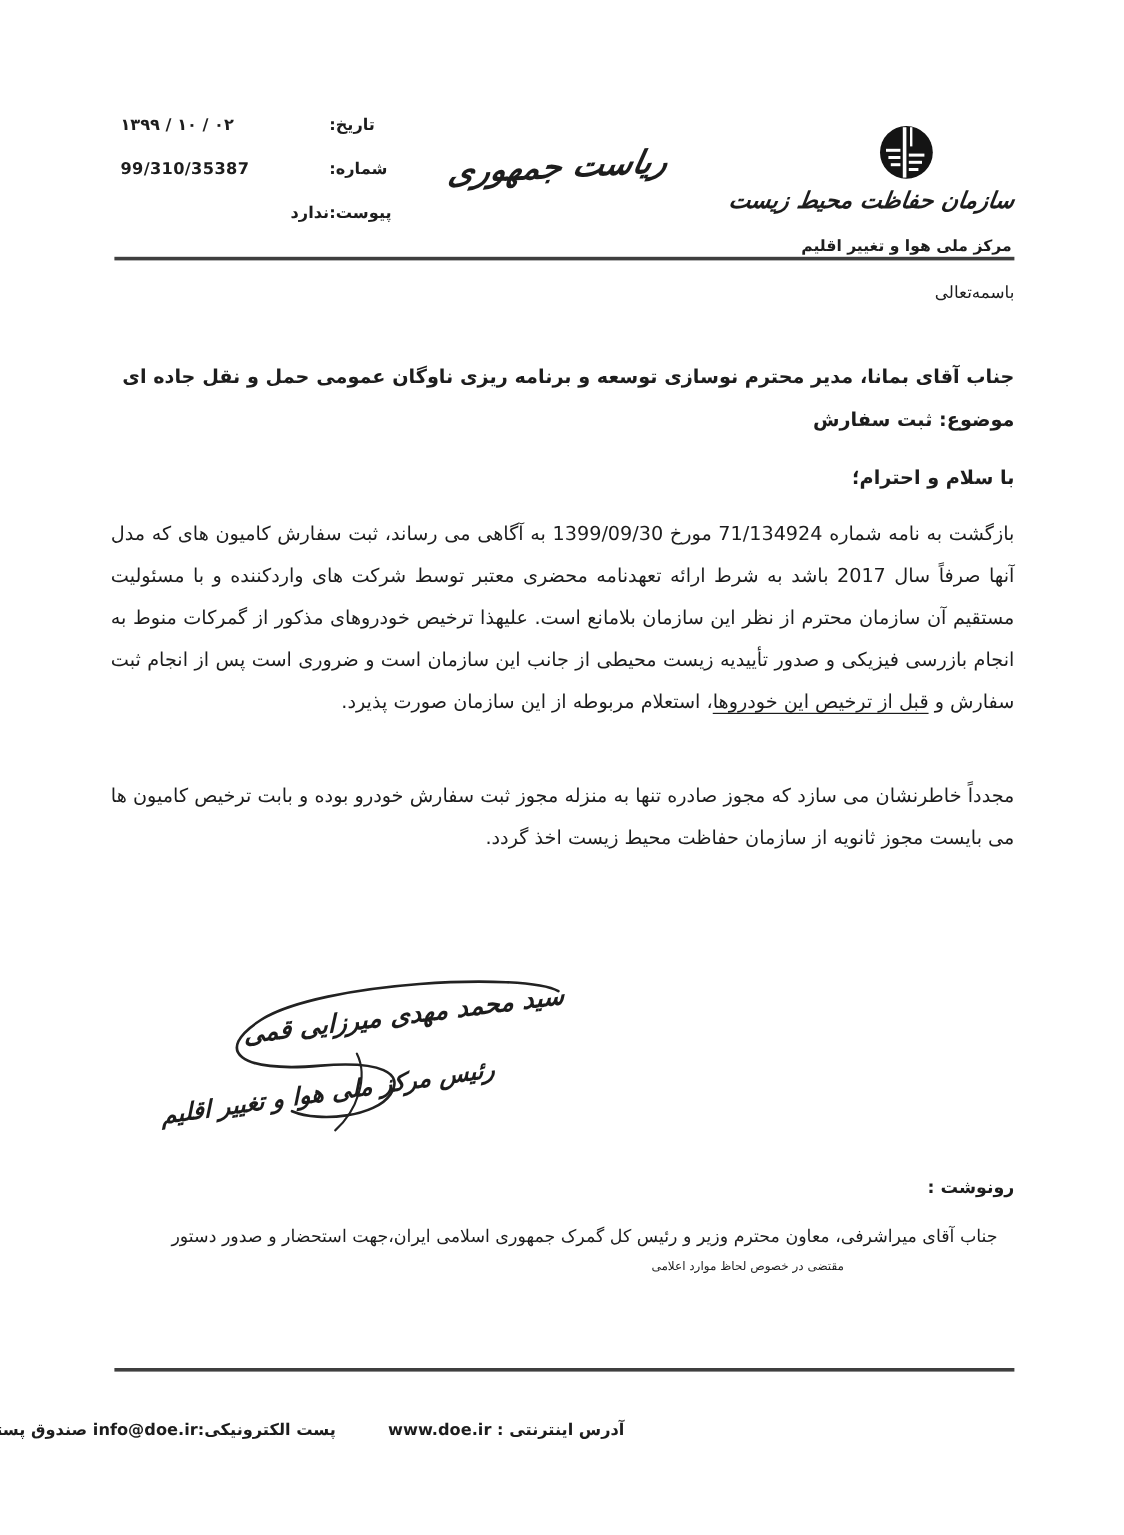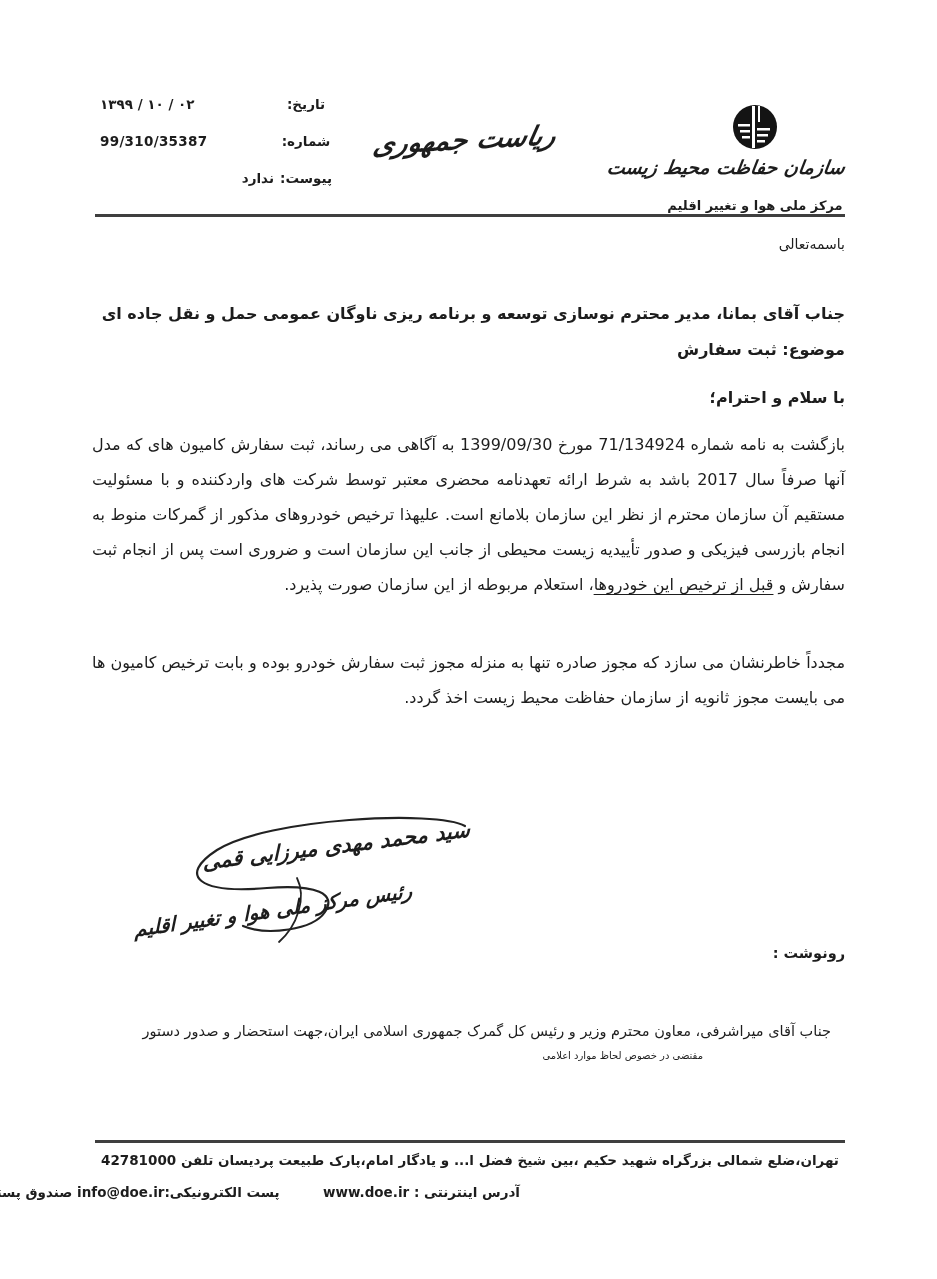--- a/index.html
+++ b/index.html
@@ -6,21 +6,21 @@
   html,body { background:#ffffff; }
   body { font-family:"DejaVu Sans", sans-serif; color:#1d1d1d; }
   .page {
     position:relative; width:937px; height:1279px; margin:0 auto;
     background:#ffffff; overflow:hidden; direction:rtl;
   }
 
   
   .hdr-fields { position:absolute; top:96px; left:100px; width:238px; direction:rtl; }
   .hdr-row { display:flex; flex-direction:row; align-items:baseline; margin-bottom:21px; }
-  .hdr-label { width:64px; font-size:13.5px; font-weight:bold; text-align:center; }
+  .hdr-label { width:64px; font-size:13.5px; font-weight:bold; text-align:left; }
   .hdr-value { flex:1; font-size:13.5px; font-weight:bold; text-align:left; direction:ltr; letter-spacing:.3px; }
 
   .emblem-wrap { position:absolute; top:104px; right:92px; width:180px; text-align:center; }
   .emblem { display:inline-block; width:46px; height:46px; }
   .org-callig {
     font-size:19px; font-weight:bold; font-style:italic;
     transform:skewX(-8deg); margin-top:2px; white-space:nowrap;
   }
   .org-sub { font-size:13px; font-weight:bold; margin-top:20px; white-space:nowrap; }
 
@@ -51,21 +51,21 @@
   .sig-name {
     position:absolute; top:26px; right:6px; font-size:21px; font-weight:bold; font-style:italic;
     transform:rotate(-7deg) skewX(-6deg); white-space:nowrap;
   }
   .sig-title {
     position:absolute; top:90px; right:64px; font-size:20px; font-weight:bold; font-style:italic;
     transform:rotate(-8deg) skewX(-6deg); white-space:nowrap;
   }
 
   
-  .cc-label { position:absolute; top:945px; right:92px; font-size:14.5px; font-weight:bold; }
+  .cc-label { position:absolute; top:982px; right:92px; font-size:14.5px; font-weight:bold; }
   .cc-line1 { position:absolute; top:1023px; right:106px; left:80px; font-size:14.5px; text-align:right; }
   .cc-line2 { position:absolute; top:1050px; right:234px; left:92px; font-size:10px; text-align:right; }
 
   
   .footer-line1 { position:absolute; top:1152px; left:95px; width:750px; text-align:center; font-size:13.5px; font-weight:bold; }
   .footer-line2 {
     position:absolute; top:1184px; right:417px; white-space:nowrap;
     font-size:13.5px; font-weight:bold; direction:rtl;
   }
   .footer-line2 .gap { display:inline-block; width:34px; }
@@ -133,21 +133,20 @@
     </svg>
     <div class="sig-name">سید محمد مهدی میرزایی قمی</div>
     <div class="sig-title">رئیس مرکز ملی هوا و تغییر اقلیم</div>
   </div>
 
   <div class="cc-label">رونوشت :</div>
   <div class="cc-line1">جناب آقای میراشرفی، معاون محترم وزیر و رئیس کل گمرک جمهوری اسلامی ایران،جهت استحضار و صدور دستور</div>
   <div class="cc-line2">مقتضی در خصوص لحاظ موارد اعلامی</div>
 
   <hr class="rule rule-bottom">
-  <div class="footer-line1">تهران،ضلع شمالی بزرگراه شهید حکیم ،بین شیخ فضل ا... و یادگار امام،پارک طبیعت پردیسان تلفن 42781000</div>
   <div class="footer-line2">
     <span>آدرس اینترنتی :</span>
     <span class="ltr">www.doe.ir</span>
     <span class="gap"></span>
     <span>پست الکترونیکی:</span><span class="ltr">info@doe.ir</span>
     <span>صندوق پستی:</span>
   </div>
 
 </div>
 

